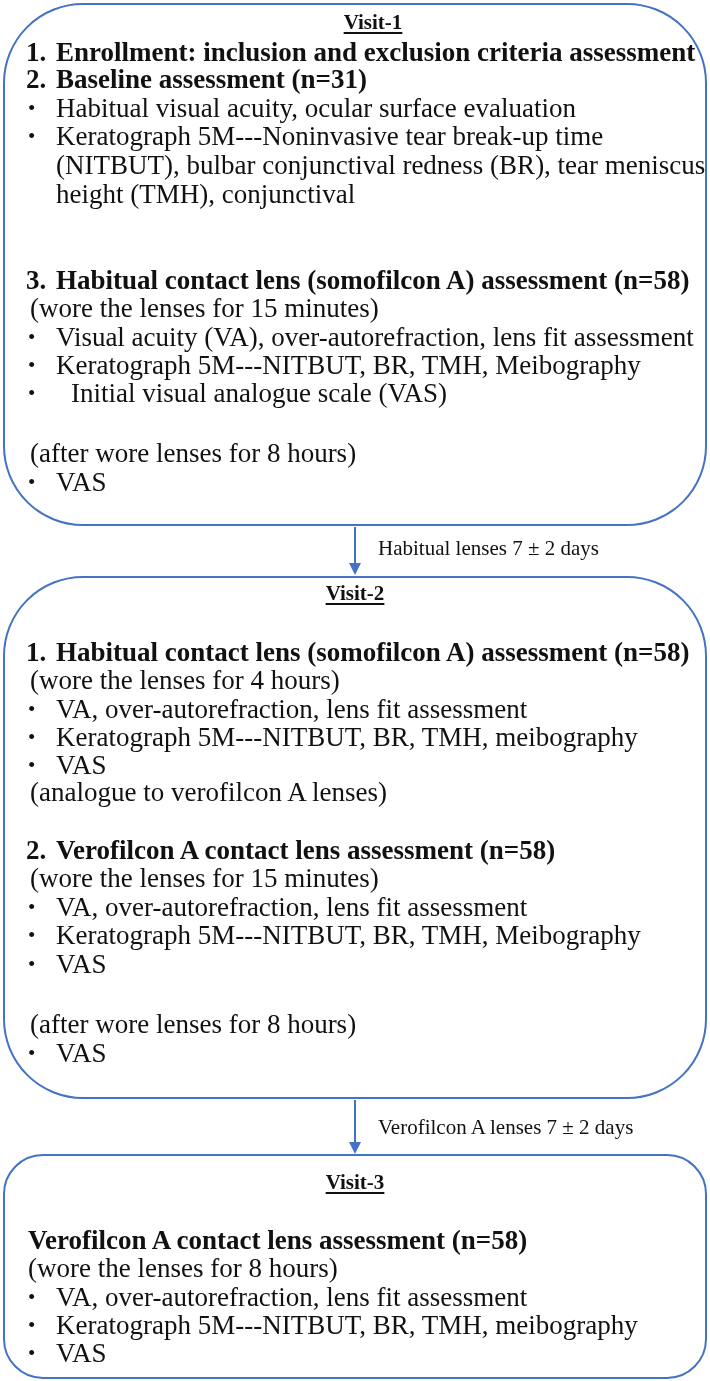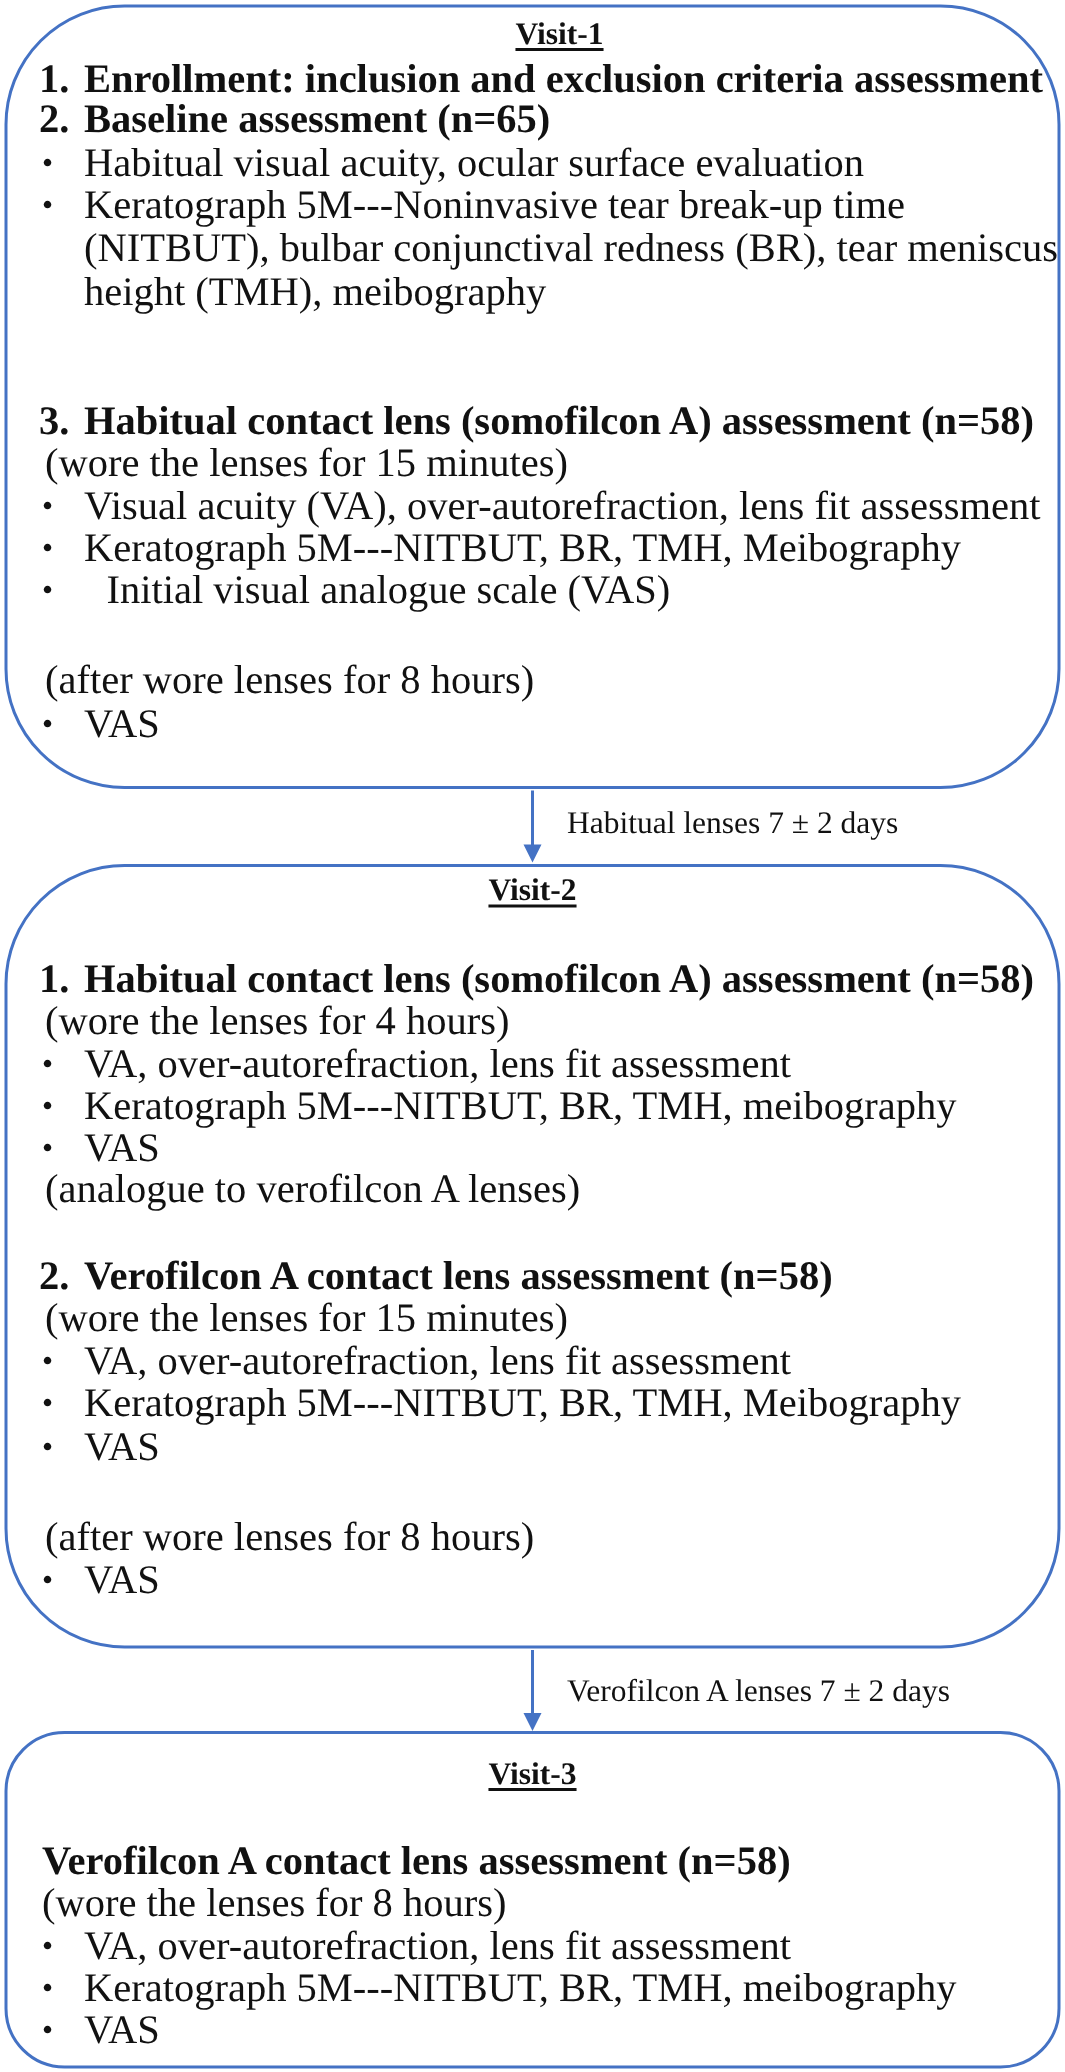--- a/index.html
+++ b/index.html
@@ -20,28 +20,28 @@
                border-right:6px solid transparent; border-top:12px solid #4472c4; }
   .conn-label { position:absolute; font-size:21px; white-space:nowrap; }
 </style>
 </head>
 <body>
 
 <div id="box1" class="box"></div>
 <div class="title" style="top:10px;margin-left:36px;">Visit-1</div>
 
 <div class="line b" style="left:26px; top:40px;"><span class="num">1.</span><span>Enrollment: inclusion and exclusion criteria assessment</span></div>
-<div class="line b" style="left:26px; top:67px;"><span class="num">2.</span><span>Baseline assessment (n=65)</span></div>
+<div class="line b" style="left:26px; top:67px;"><span class="num">2.</span><span>Baseline assessment (n=31)</span></div>
 
 <span class="bul" style="left:28px; top:96px;">•</span>
 <div class="line" style="left:56px; top:96px;">Habitual visual acuity, ocular surface evaluation</div>
 <span class="bul" style="left:28px; top:124px;">•</span>
 <div class="line" style="left:56px; top:124px;">Keratograph 5M---Noninvasive tear break-up time</div>
 <div class="line" style="left:56px; top:153px;">(NITBUT), bulbar conjunctival redness (BR), tear meniscus</div>
-<div class="line" style="left:56px; top:182px;">height (TMH), meibography</div>
+<div class="line" style="left:56px; top:182px;">height (TMH), conjunctival</div>
 
 <div class="line b" style="left:26px; top:268px;"><span class="num">3.</span><span>Habitual contact lens (somofilcon A) assessment (n=58)</span></div>
 <div class="line" style="left:30px; top:296px;">(wore the lenses for 15 minutes)</div>
 <span class="bul" style="left:28px; top:325px;">•</span>
 <div class="line" style="left:56px; top:325px;">Visual acuity (VA), over-autorefraction, lens fit assessment</div>
 <span class="bul" style="left:28px; top:353px;">•</span>
 <div class="line" style="left:56px; top:353px;">Keratograph 5M---NITBUT, BR, TMH, Meibography</div>
 <span class="bul" style="left:28px; top:381px;">•</span>
 <div class="line" style="left:71px; top:381px;">Initial visual analogue scale (VAS)</div>
 

